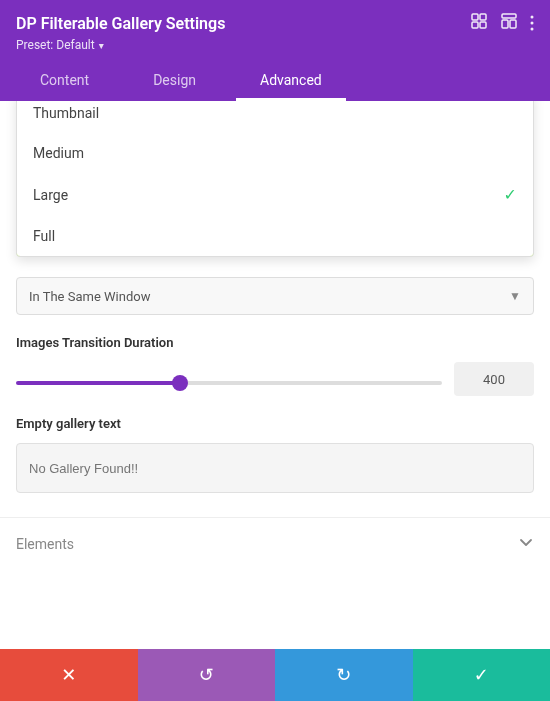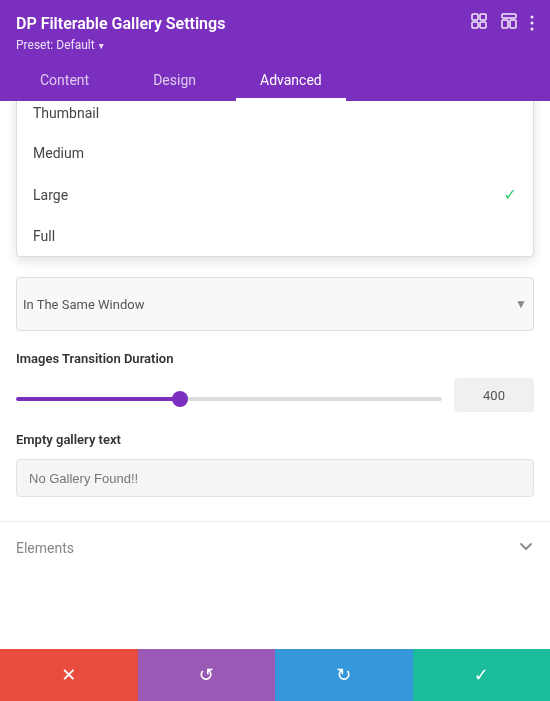--- a/index.html
+++ b/index.html
@@ -180,43 +180,43 @@
       color: #444;
     }
 
     .check-icon {
       color: #2ecc71;
       font-size: 16px;
     }
 
     .select-display {
       width: 100%;
-      height: 54px;
-      padding: 0 6px;
+      height: 38px;
+      padding: 0 12px;
       border: 1px solid #ddd;
       border-radius: 4px;
       background: #f8f8f8;
       font-size: 13px;
       color: #555;
       display: flex;
       align-items: center;
       justify-content: space-between;
       cursor: pointer;
       margin-bottom: 0;
     }
 
     .select-arrow {
       color: #888;
       font-size: 12px;
     }
 
     
     .text-input {
       width: 100%;
-      height: 38px;
+      height: 50px;
       padding: 0 12px;
       border: 1px solid #e0e0e0;
       border-radius: 4px;
       background: #f5f5f5;
       font-size: 13px;
       color: #000000;
       outline: none;
     }
 
     

